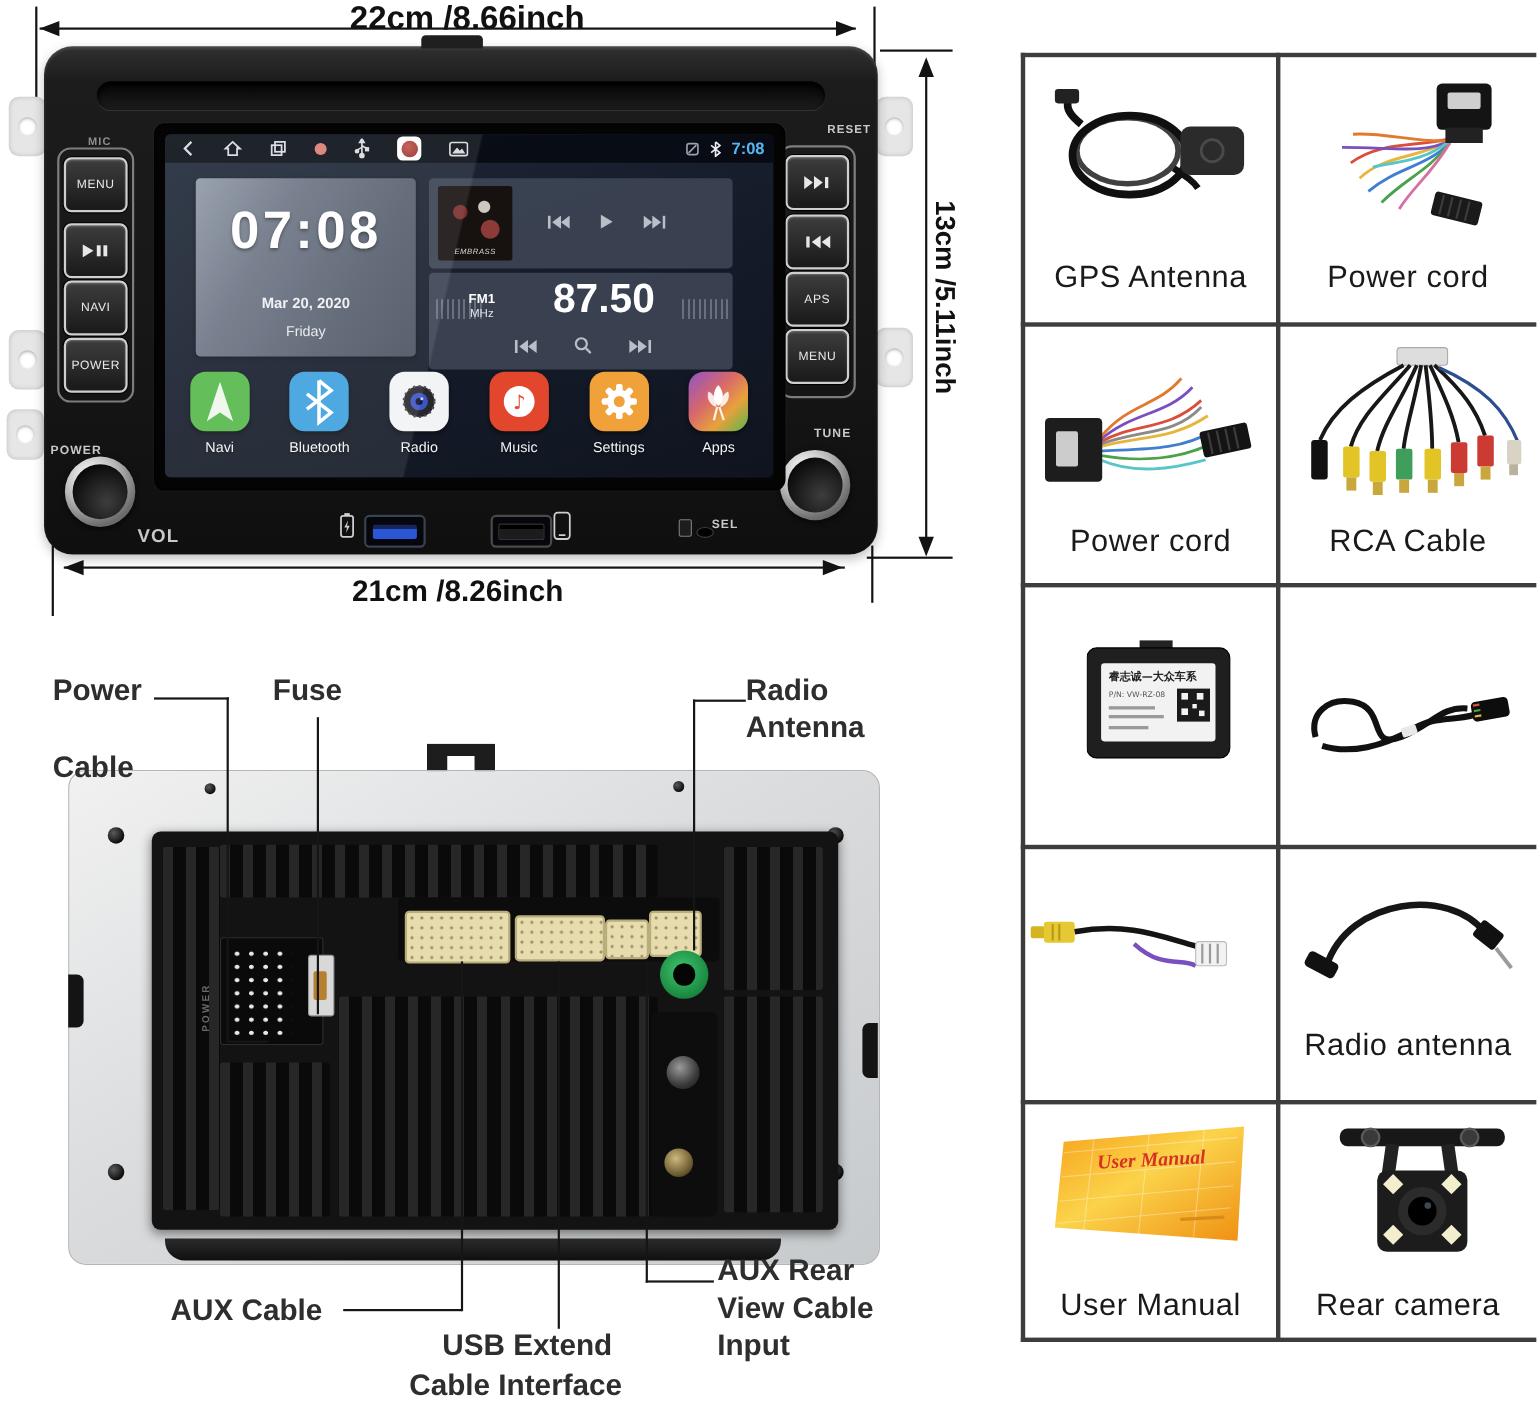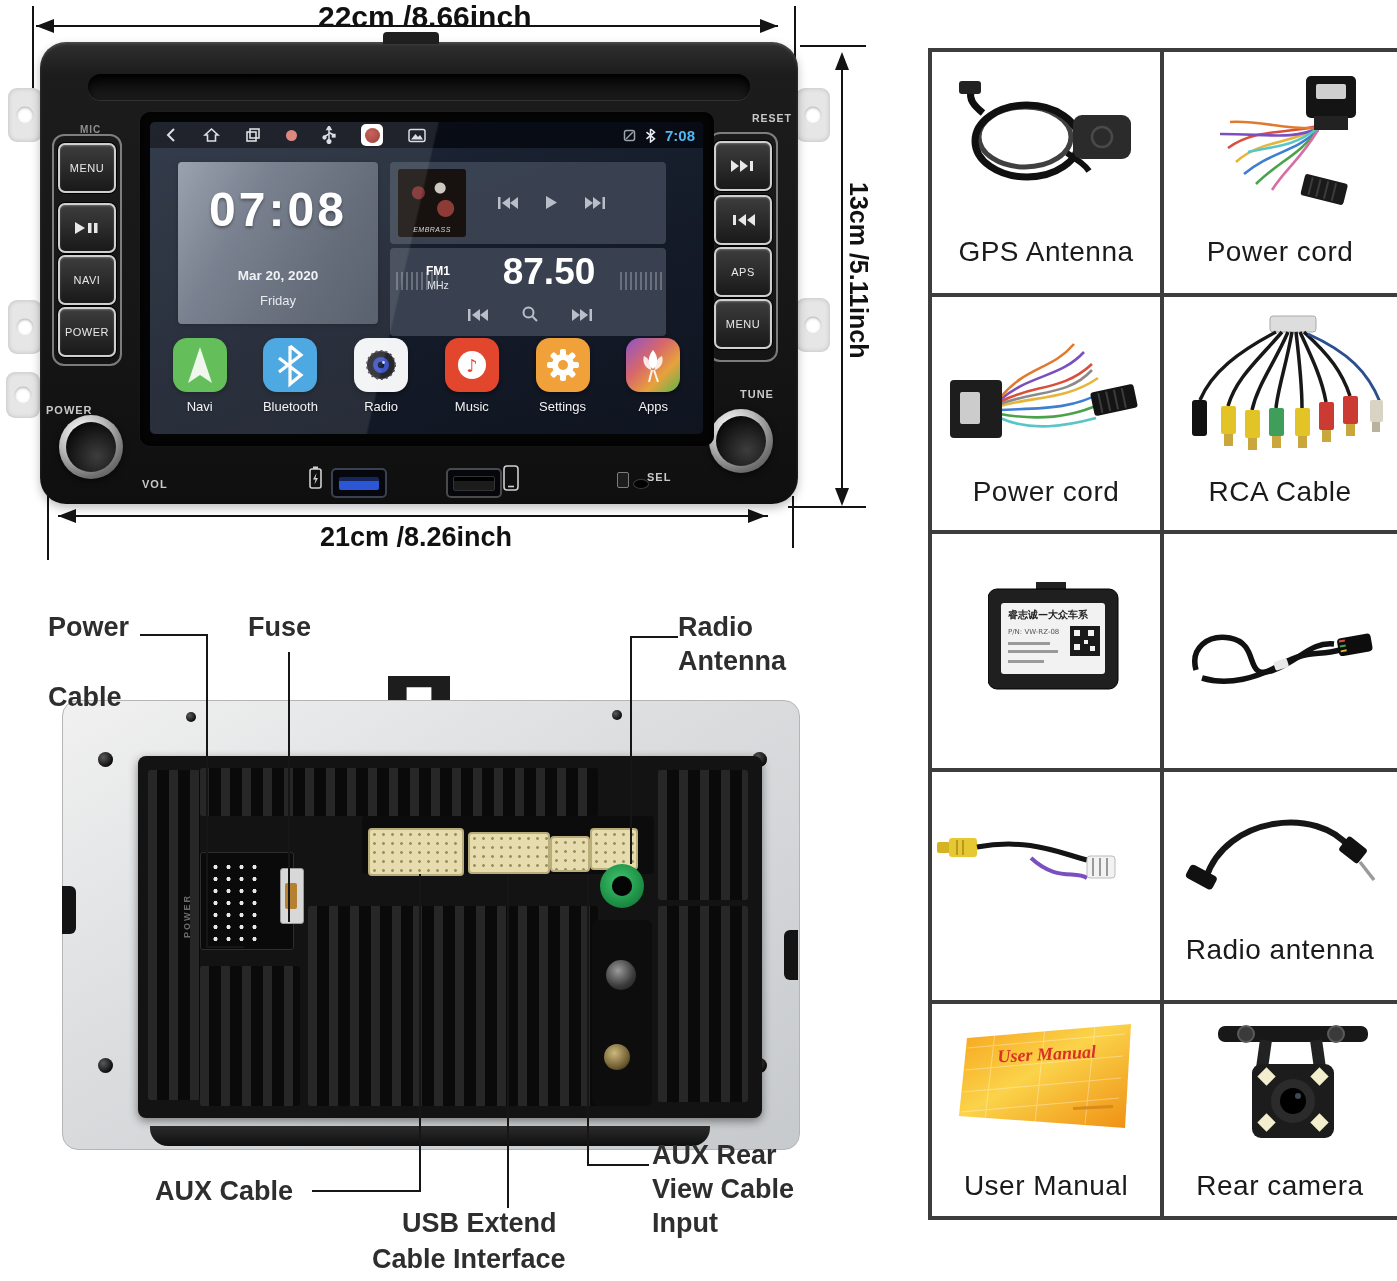--- a/index.html
+++ b/index.html
@@ -36,21 +36,21 @@
   #unit{left:40px;top:42px;width:758px;height:462px;border-radius:26px;
         background:linear-gradient(180deg,#303030 0%,#1c1c1c 7%,#171717 55%,#0f0f0f 100%);
         box-shadow:inset 0 2px 3px rgba(255,255,255,.14),0 4px 10px rgba(0,0,0,.25);}
   #unitBump{position:absolute;left:343px;top:-10px;width:56px;height:12px;background:#1f1f1f;border-radius:4px 4px 0 0;}
   #cdSlot{position:absolute;left:48px;top:32px;width:662px;height:26px;border-radius:13px;
           background:linear-gradient(180deg,#040404,#1d1d1d);box-shadow:0 1px 0 rgba(255,255,255,.10),inset 0 3px 6px #000;}
   .plabel{position:absolute;color:#c9c9c9;font-weight:700;letter-spacing:1px;}
   #micL{left:40px;top:82px;font-size:10px;color:#8f8f8f;}
   #resetL{left:712px;top:70px;font-size:10.5px;}
   #powerL{left:6px;top:362px;font-size:11px;}
-  #volL{left:85px;top:436px;font-size:11px;margin-left:17px;}
+  #volL{left:85px;top:436px;font-size:17px;}
   #tuneL{left:700px;top:346px;font-size:11px;}
   #selL{left:607px;top:429px;font-size:11px;}
   .bracket{position:absolute;width:66px;height:228px;border:2px solid rgba(210,210,210,.55);border-radius:12px;}
   #brL{left:12px;top:92px;} #brR{left:668px;top:90px;height:226px;}
   .pbtn{position:absolute;width:54px;height:46px;border-radius:7px;cursor:pointer;
         background:linear-gradient(180deg,#3d3d3d,#191919);border:2px solid #cfcfcf;
         box-shadow:0 0 0 1px #000,inset 0 1px 2px rgba(255,255,255,.25);
         color:#e8e8e8;font-size:11px;font-weight:400;letter-spacing:.5px;
         display:flex;align-items:center;justify-content:center;}
   #btnMenu{left:18px;top:101px;} #btnPlay{left:18px;top:161px;} #btnNavi{left:18px;top:213px;} #btnMute{left:18px;top:265px;}

